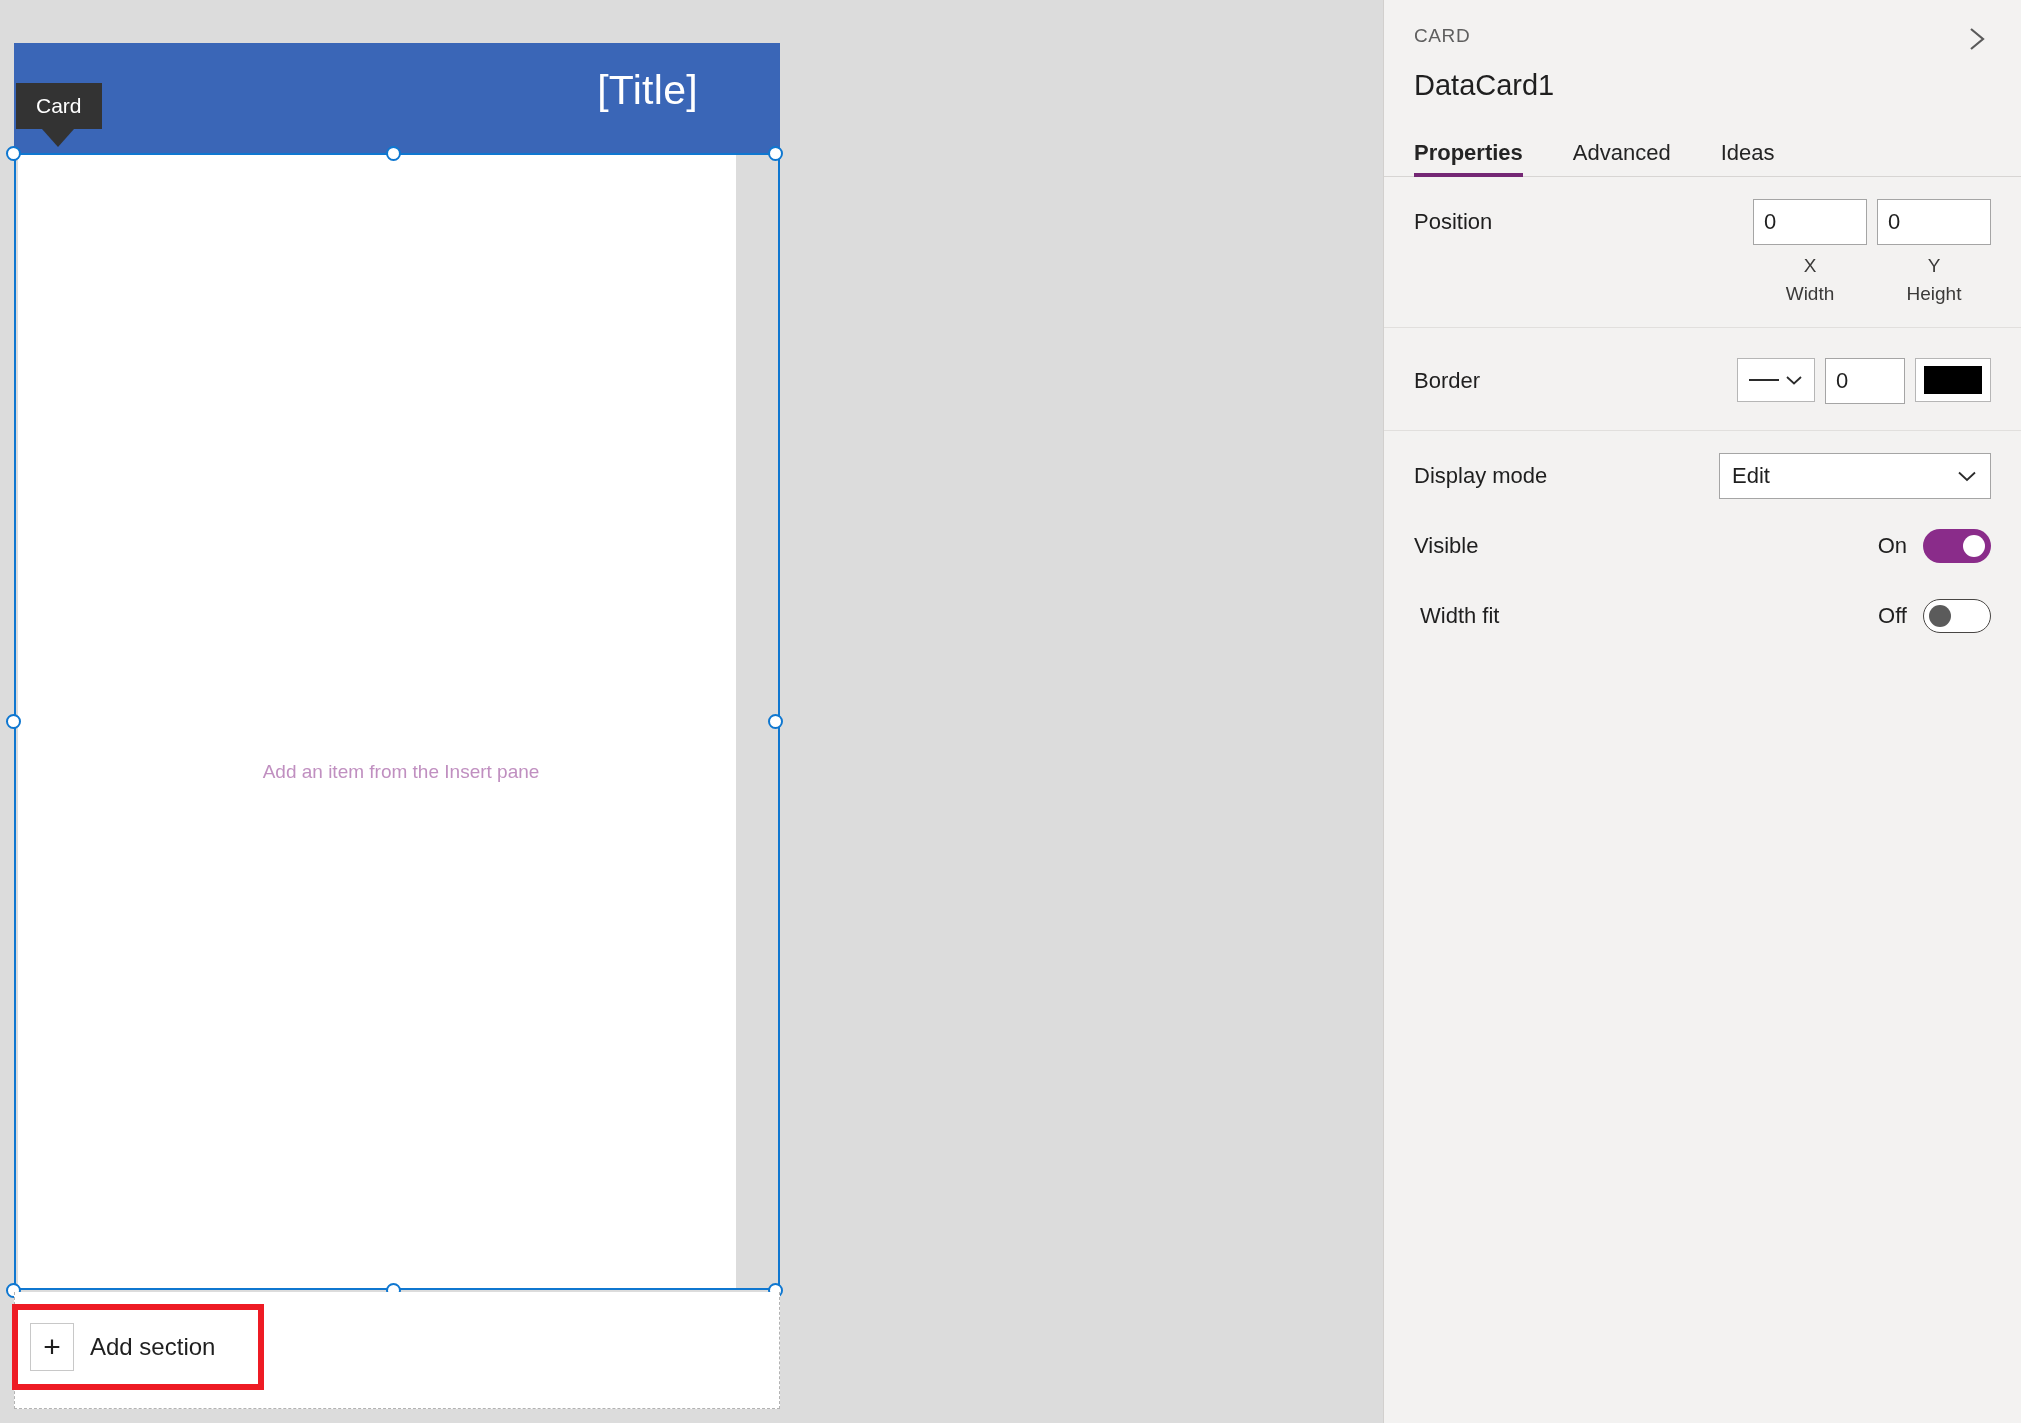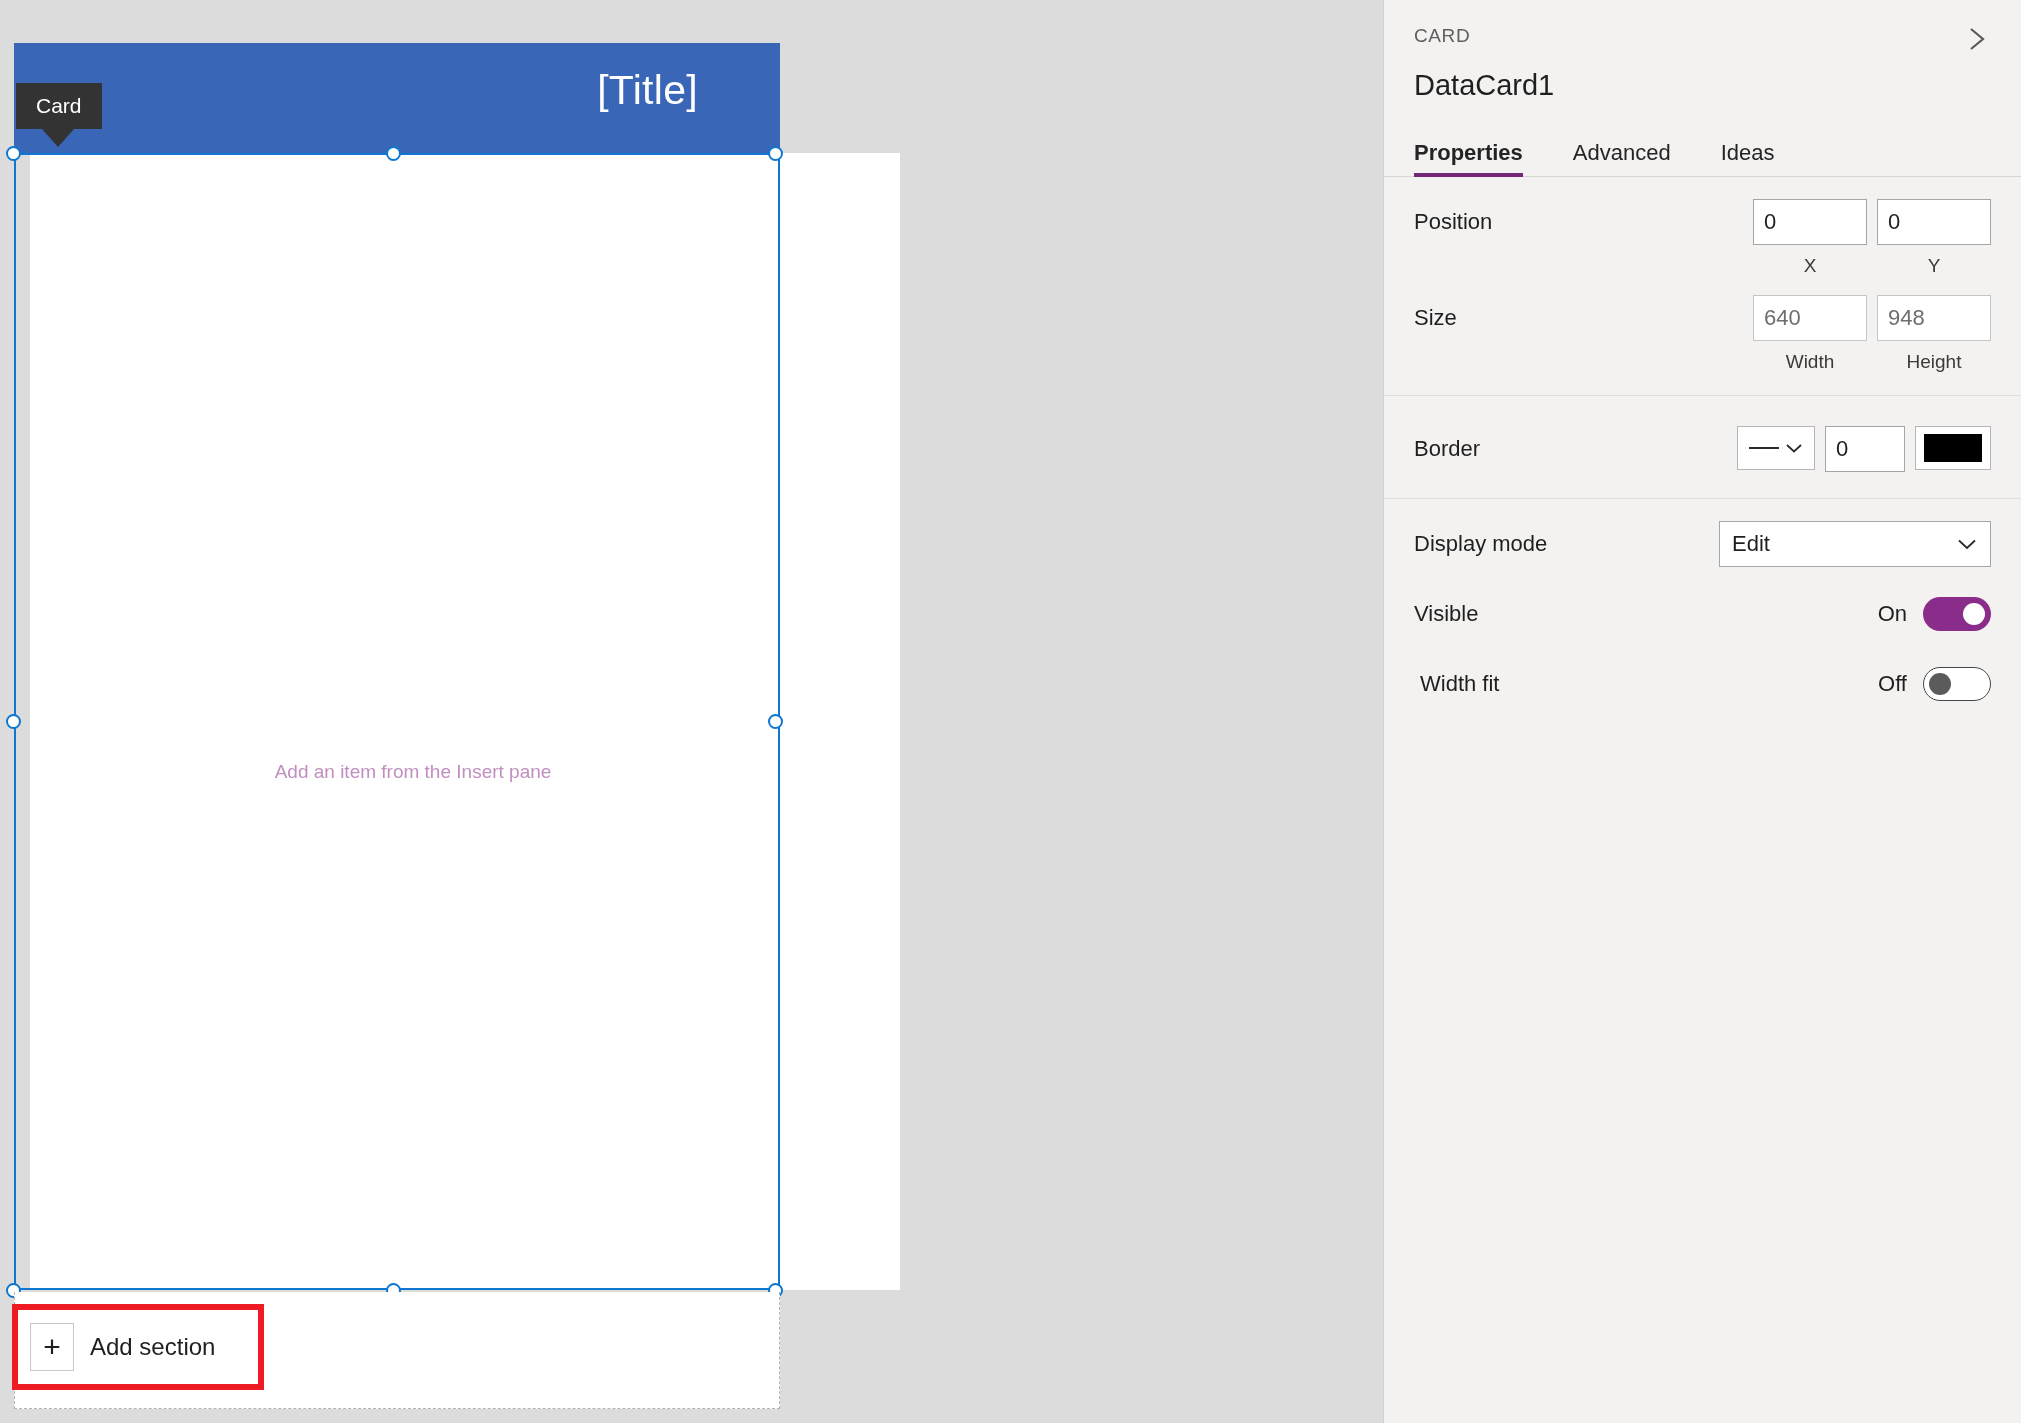--- a/index.html
+++ b/index.html
@@ -53,23 +53,23 @@
     text-align: right;
     color: #ffffff;
     font-size: 41px;
     font-weight: 400;
     letter-spacing: 0.3px;
     line-height: 1;
     font-family: "Liberation Sans", sans-serif;
   }
   .card-body {
     position: absolute;
-    left: 16px;
+    left: 4px;
     top: 110px;
-    width: 870px;
+    width: 718px;
     height: 1137px;
     background: #ffffff;
     box-sizing: border-box;
   }
   .card-placeholder {
     position: absolute;
     left: 0;
     top: 608px;
     width: 766px;
     text-align: center;
@@ -476,27 +476,20 @@
         <div class="prop-fields">
           <div class="field">0</div>
           <div class="field">0</div>
         </div>
       </div>
       <div class="sub-labels">
         <div class="sub-label">X</div>
         <div class="sub-label">Y</div>
       </div>
 
-      <div class="prop-row" style="margin-top:14px;">
-        <div class="prop-label">Size</div>
-        <div class="prop-fields">
-          <div class="field disabled">640</div>
-          <div class="field disabled">948</div>
-        </div>
-      </div>
       <div class="sub-labels">
         <div class="sub-label">Width</div>
         <div class="sub-label">Height</div>
       </div>
     </div>
 
     <div class="prop-group">
 
       <div class="prop-row" style="margin-top:8px;">
         <div class="prop-label">Border</div>

